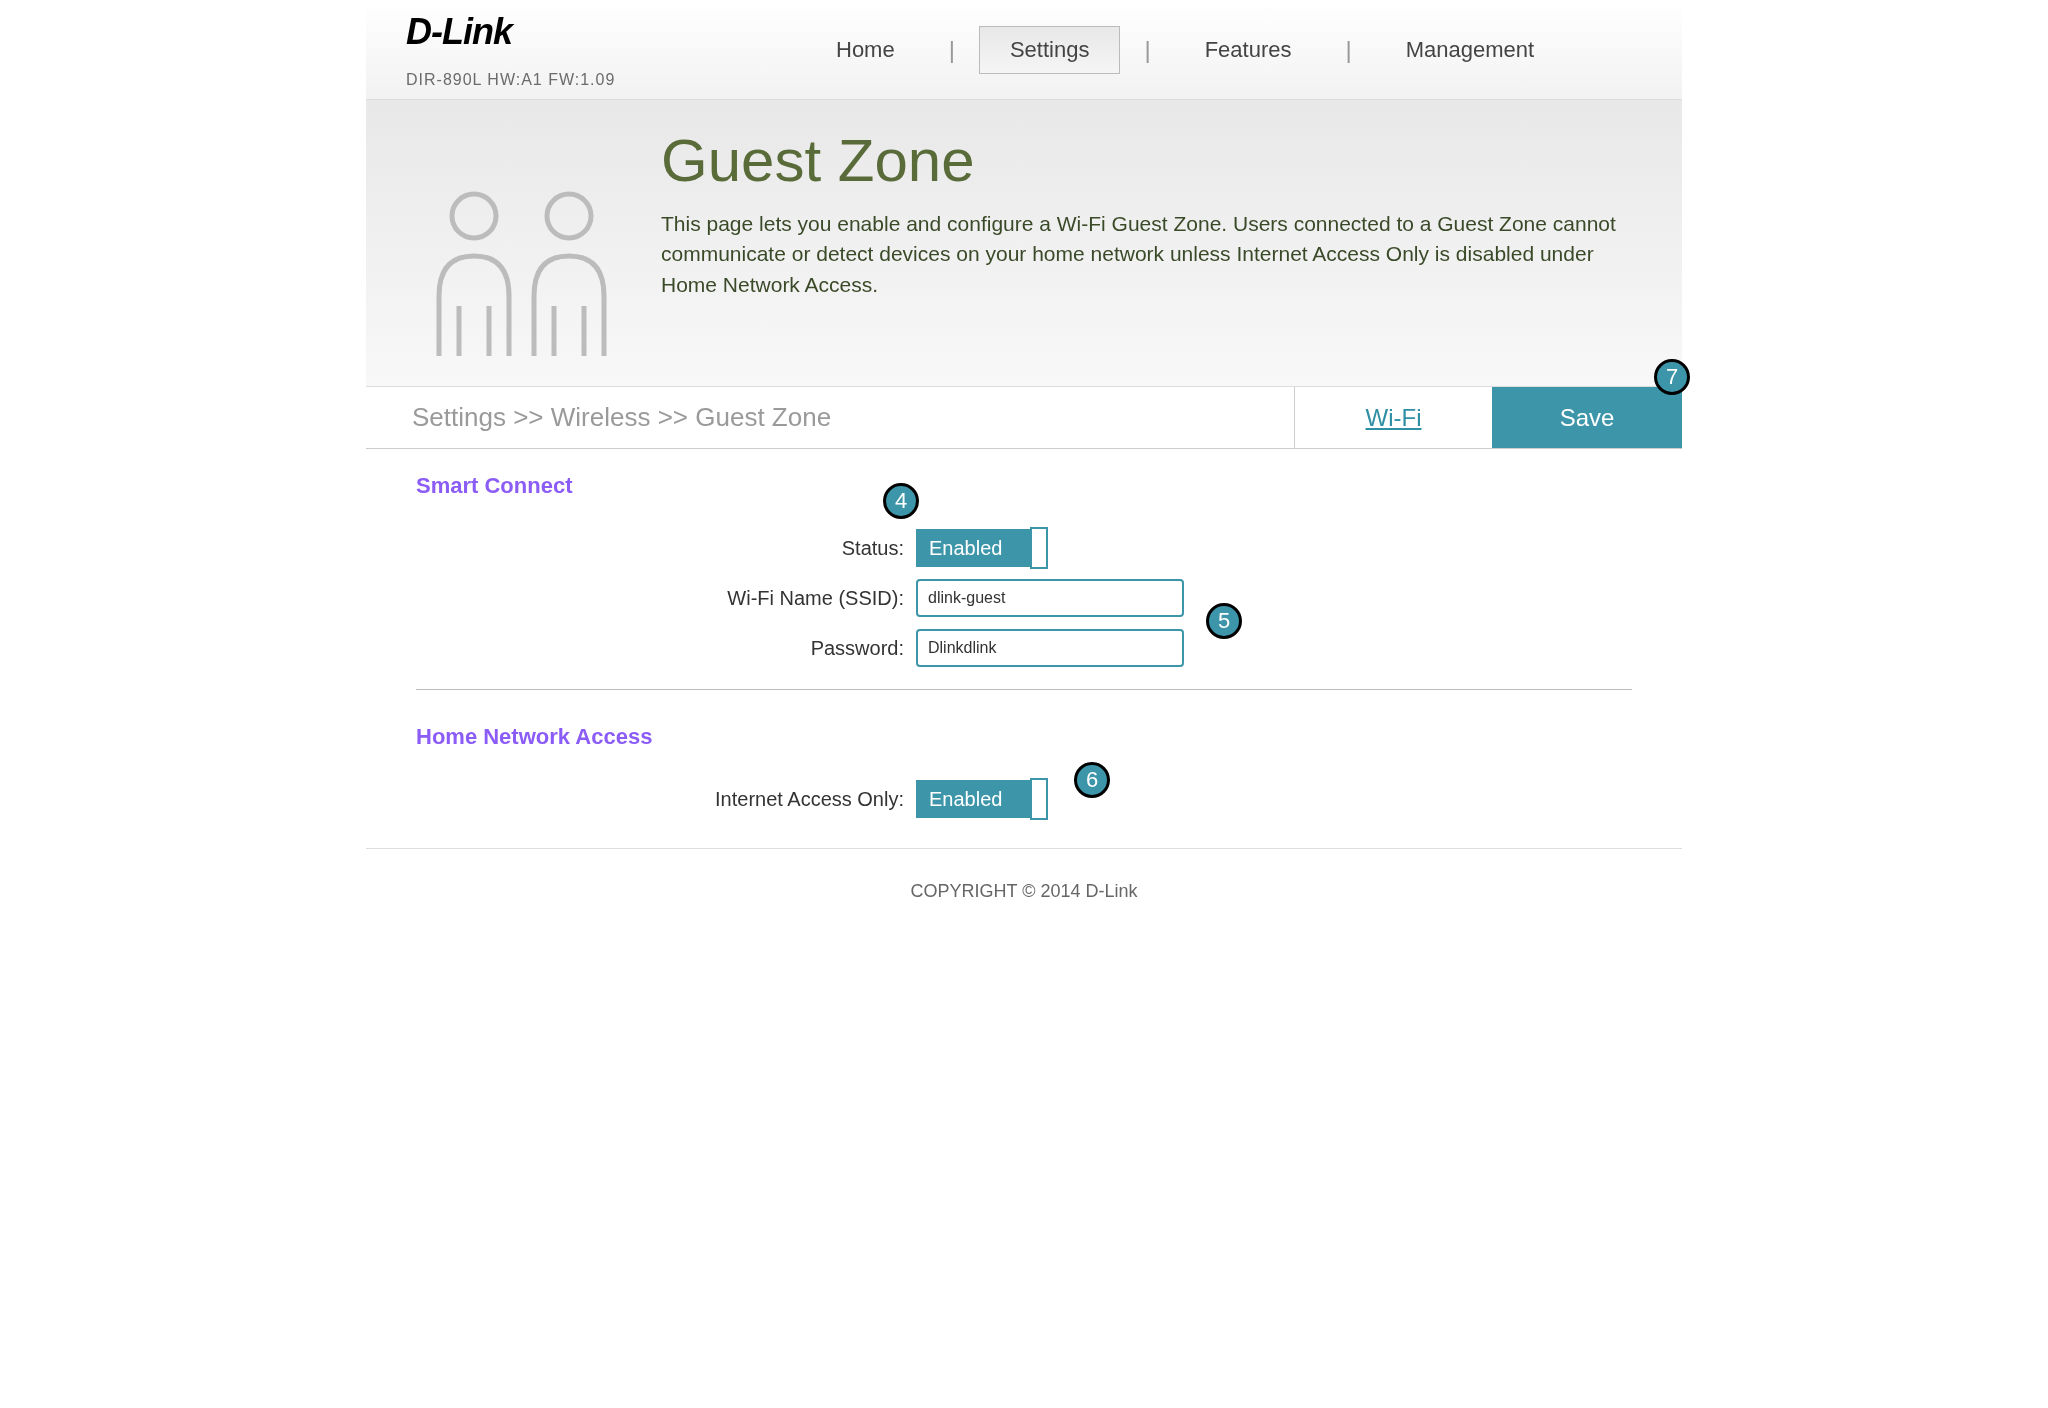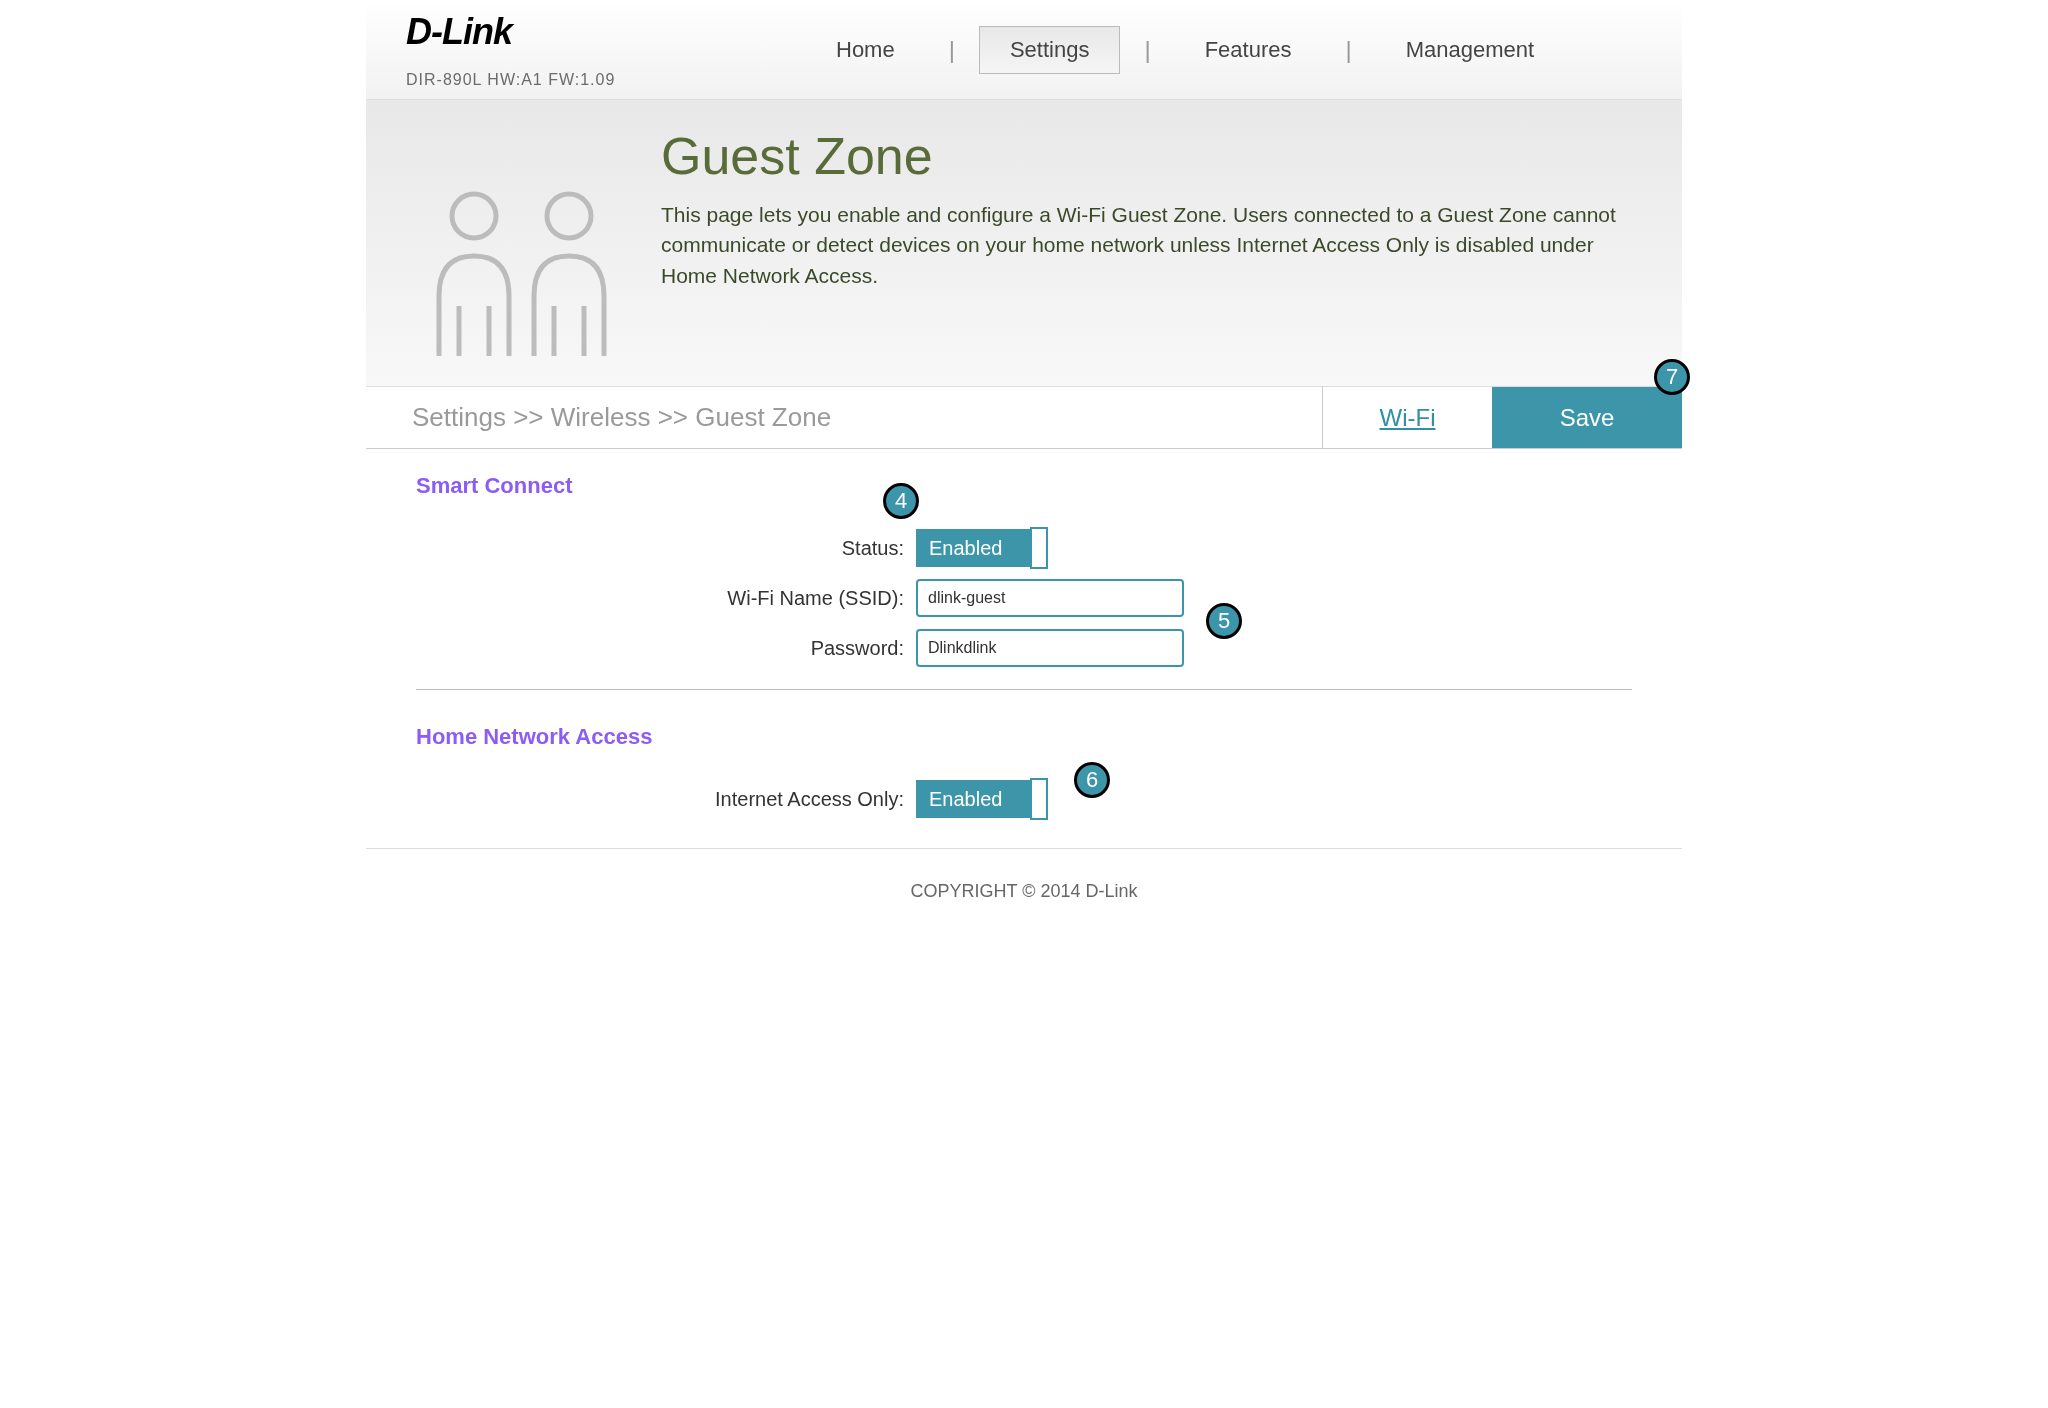--- a/index.html
+++ b/index.html
@@ -29,31 +29,31 @@
 }
 
 
 .hero {
   background: linear-gradient(#e8e8e8, #f8f8f8);
   padding: 26px 0 30px 0; border-bottom: 1px solid #ddd;
   display: flex;
 }
 .hero-icon { width: 295px; display: flex; justify-content: center; align-items: flex-end; padding-top: 60px; }
 .hero-text { flex: 1; padding-right: 40px; }
-.hero-title { font-size: 52px; color: #5a6b3a; font-weight: 400; margin-bottom: 14px; }
+.hero-title { font-size: 60px; color: #5a6b3a; font-weight: 400; margin-bottom: 14px; }
 .hero-desc { font-size: 21px; color: #3a4a28; line-height: 1.45; }
 
 
 .crumb-row {
   display: flex; align-items: stretch; border-bottom: 1px solid #ccc;
   height: 62px;
 }
 .crumb { flex: 1; color: #9a9a9a; font-size: 26px; padding-left: 46px; display: flex; align-items: center; }
 .wifi-btn {
-  width: 170px; display: flex; align-items: center; justify-content: center;
+  width: 198px; display: flex; align-items: center; justify-content: center;
   border-left: 1px solid #ccc; color: #2f8fa5; font-size: 24px; text-decoration: underline;
   cursor: pointer; background: #fff;
 }
 .save-btn {
   width: 190px; display: flex; align-items: center; justify-content: center;
   background: #3c95a9; color: #fff; font-size: 24px; cursor: pointer; border: none;
 }
 
 
 .section { padding: 24px 50px 0 50px; }

